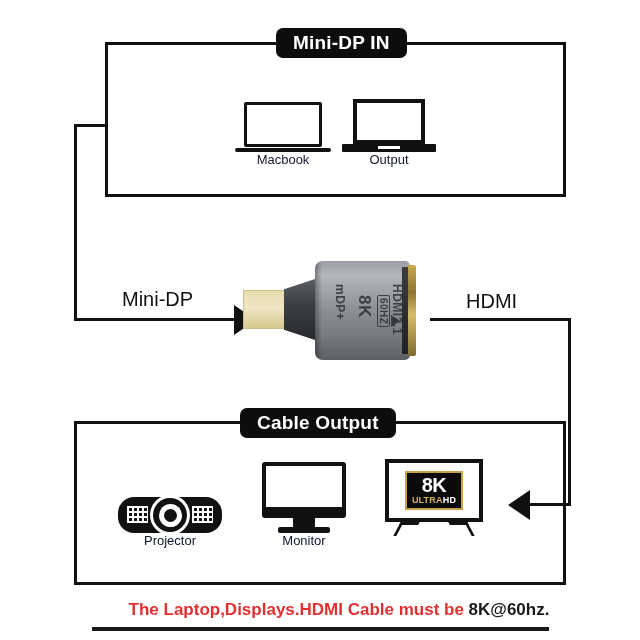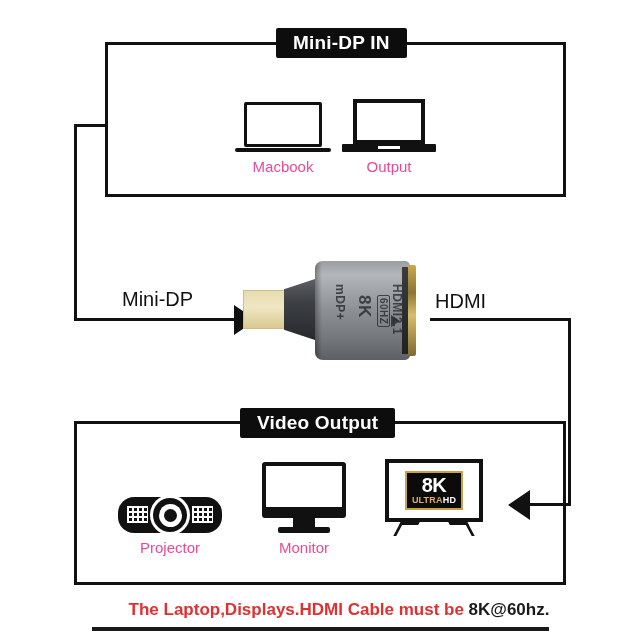--- a/index.html
+++ b/index.html
@@ -25,21 +25,21 @@
     background: transparent;
     box-sizing: border-box;
   }
   #box-input  { left: 105px; top: 42px;  width: 461px; height: 155px; }
   #box-output { left: 74px;  top: 421px; width: 492px; height: 164px; }
 
   .group-label {
     position: absolute;
     background: #0d0d0d;
     color: #ffffff;
-    border-radius: 2px;
+    border-radius: 7px;
     font-size: 19px;
     font-weight: bold;
     letter-spacing: 0.2px;
     padding: 5px 17px 6px 17px;
     white-space: nowrap;
     line-height: 1;
   }
   #label-input  { left: 276px; top: 28px; }
   #label-output { left: 240px; top: 408px; }
 
@@ -80,32 +80,31 @@
   }
 
   .line-label {
     position: absolute;
     font-size: 20px;
     color: #111111;
     white-space: nowrap;
     text-align: right;
   }
   #lbl-mdp  { left: 122px; top: 288px; }
-  #lbl-hdmi { left: 435px; top: 290px; }
+  #lbl-hdmi { left: 466px; top: 290px; }
 
   
   .device {
     position: absolute;
     text-align: center;
     width: 120px;
   }
   .device .caption {
-    font-size: 15px;
-    color: #ec4899;
-    margin-top: 6px;
+    font-size: 13px;
+    color: #0f172a;
     white-space: nowrap;
   }
   .icon-wrap {
     height: 70px;
     display: flex;
     align-items: flex-end;
     justify-content: center;
   }
 
   #dev-macbook { left: 223px; top: 82px; }
@@ -407,21 +406,21 @@
     <div id="ad-tri"></div>
   </div>
 
   <div class="ln ln-h" id="ln-right-top"></div>
   <div class="ln ln-v" id="ln-right-vert"></div>
   <div class="ln ln-h" id="ln-right-bot"></div>
   <div class="arrow" id="arrow-hdmi"></div>
   <div class="line-label" id="lbl-hdmi">HDMI</div>
 
   <div class="group-box" id="box-output"></div>
-  <div class="group-label" id="label-output">Video Output</div>
+  <div class="group-label" id="label-output">Cable Output</div>
 
   <div class="device" id="dev-monitor">
     <div class="icon-wrap">
       <div>
         <div class="mo-screen"></div>
         <div class="mo-neck"></div>
         <div class="mo-foot"></div>
       </div>
     </div>
     <div class="caption">Monitor</div>

